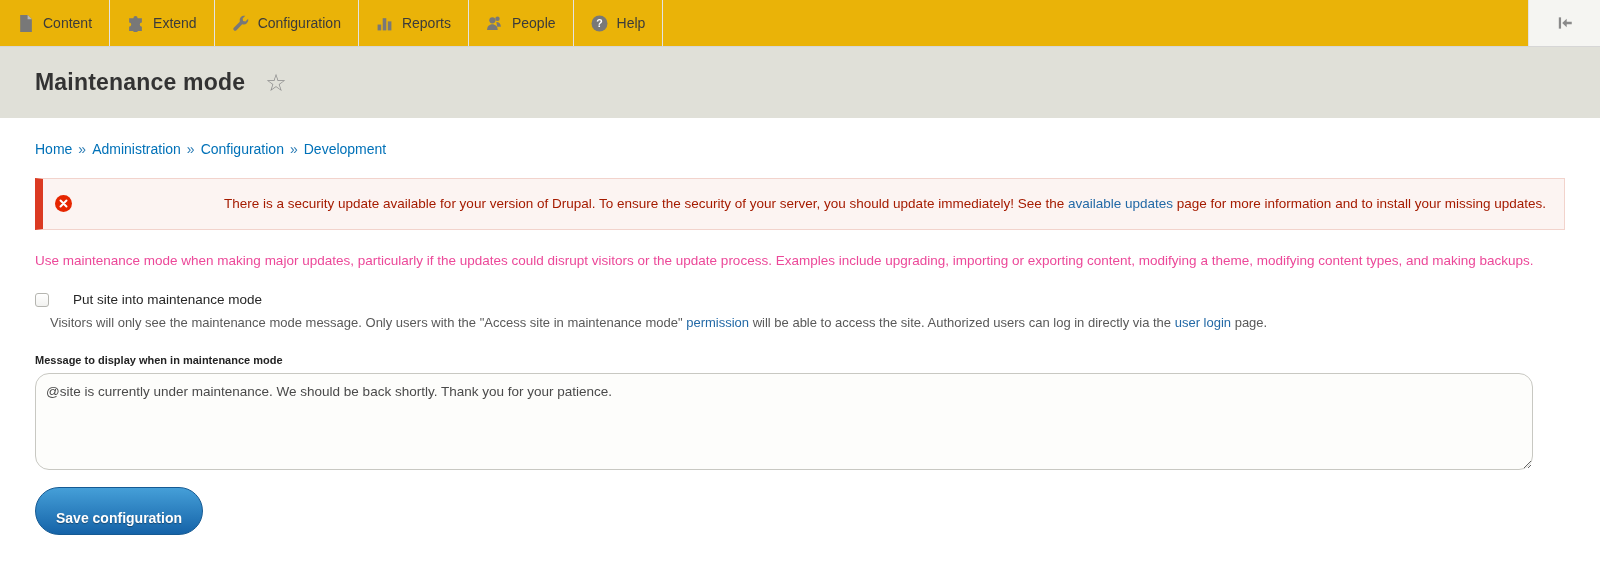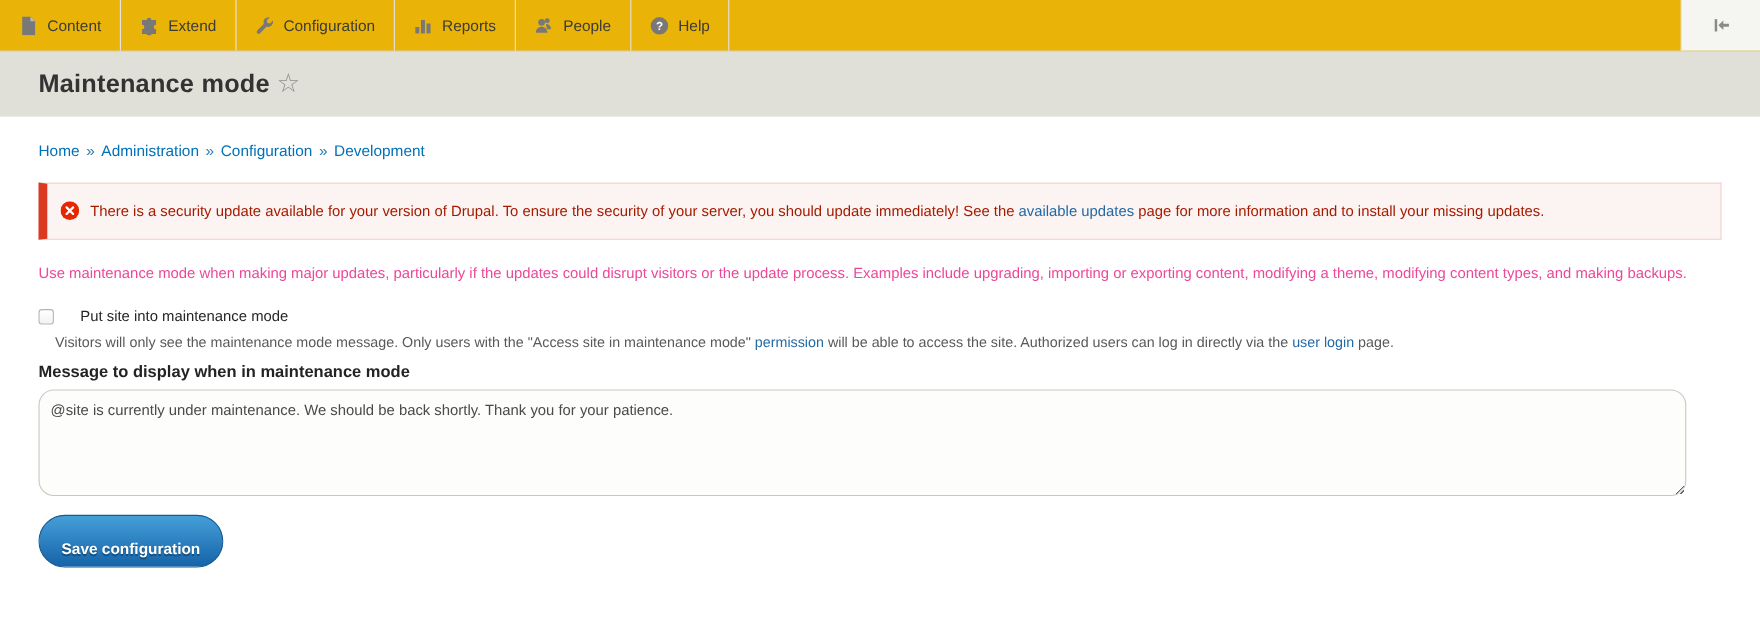--- a/index.html
+++ b/index.html
@@ -12,51 +12,51 @@
   .toolbar-item { display: flex; align-items: center; gap: 9px; padding: 0 17px;
     border-right: 1px solid #e3e3e3; cursor: pointer; font-size: 14px; color: #3b3b3b; }
   .toolbar-item .ticon { width: 17px; height: 17px; display: block; }
   .ticon svg { width: 100%; height: 100%; display: block; }
   .toolbar-spacer { flex: 1; }
   .toolbar-toggle { width: 72px; background: #f5f5f2; border-left: 1px solid #e3e3e3;
     display: flex; align-items: center; justify-content: center; cursor: pointer; }
   .toolbar-toggle svg { width: 18px; height: 18px; }
 
   
-  .page-header { background: #e0e0d8; padding: 0 35px; height: 59px;
-    display: flex; align-items: center; gap: 6px; }
+  .page-header { background: #e0e0d8; padding: 0 35px; height: 71px;
+    display: flex; align-items: center; gap: 20px; }
   .page-title { font-size: 23px; font-weight: bold; color: #333; letter-spacing: .2px; }
   .star { font-size: 24px; color: #8c8c8c; line-height: 1; cursor: pointer; }
 
   
   .breadcrumb { padding: 23px 35px 15px; font-size: 14px; color: #0071b8; }
   .breadcrumb a { color: #0071b8; text-decoration: none; cursor: pointer; }
   .breadcrumb .sep { margin: 0 6px; color: #2b7cb5; }
 
   
   .messages-error { margin: 6px 35px 0; background: #fcf4f2;
     border: 1px solid #f2d3cc; border-left: 8px solid #db3a22;
     padding: 14px 18px 14px 12px; display: flex; gap: 10px; align-items: flex-start;
-    color: #a51b00; font-size: 13.5px; line-height: 22px; }
+    color: #a51b00; font-size: 13.5px; line-height: 22px; justify-content: space-between; }
   .messages-error .eicon { flex: 0 0 17px; width: 17px; height: 17px; margin-top: 2px; }
   .messages-error a { color: #2369a6; text-decoration: none; cursor: pointer; }
 
   
   .intro { margin: 20px 35px 4px; font-size: 13.5px; line-height: 22px; color: #ec4899; }
 
   .checkbox-row { margin: 20px 35px 0; display: flex; align-items: center; gap: 24px; }
   .checkbox-row input[type=checkbox] { appearance: none; -webkit-appearance: none;
     width: 14px; height: 14px; border: 1px solid #b5b5b0; border-radius: 3px;
     background: linear-gradient(#fff, #f2f2f0); cursor: pointer; margin: 0; }
   .checkbox-row label { font-size: 13.5px; color: #262626; cursor: pointer; }
 
   .checkbox-desc { margin: 6px 35px 0 50px; font-size: 13px; color: #595959; line-height: 19px; }
   .checkbox-desc a { color: #2369a6; text-decoration: none; cursor: pointer; }
 
-  .field-label { margin: 10px 35px 0; font-size: 15px; font-weight: bold; color: #232323; }
+  .field-label { margin: 22px 35px 0; font-size: 11px; font-weight: bold; color: #232323; }
 
   textarea.message-box { display: block; margin: 7px 35px 0; width: 1498px; height: 97px;
     border: 1px solid #c8c8c2; border-radius: 14px; background: #fdfdfb;
     padding: 8px 10px; font-family: "Liberation Sans", "DejaVu Sans", sans-serif;
     font-size: 13.5px; color: #4a4a4a; line-height: 19px; resize: vertical; outline: none; }
 
   .save-btn { margin: 17px 35px 0; display: inline-block;
     background: linear-gradient(to bottom, #459fd8, #1563a8);
     border: 1px solid #155a93; border-radius: 20em; color: #fff;
     font-family: "Liberation Sans", "DejaVu Sans", sans-serif;

